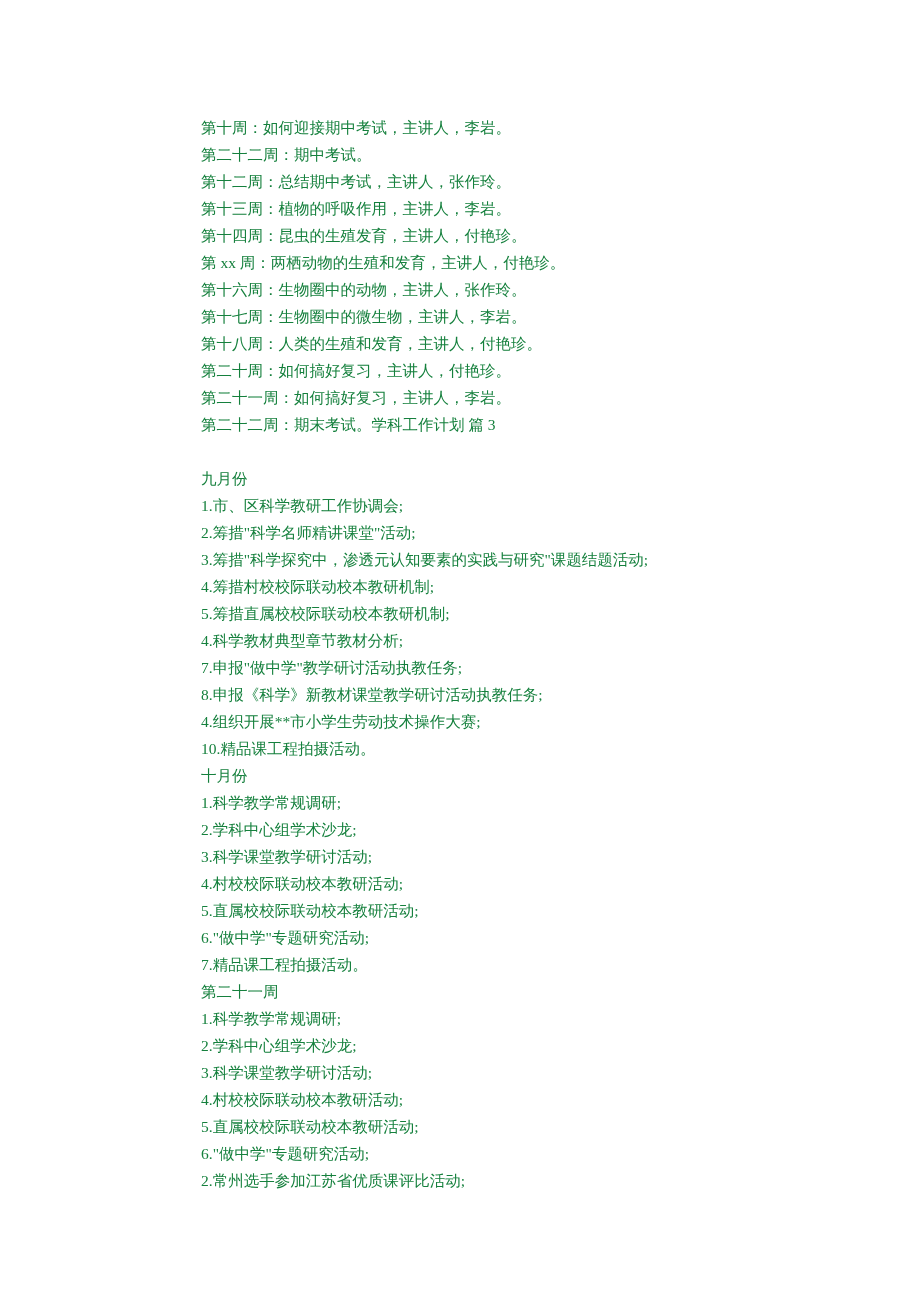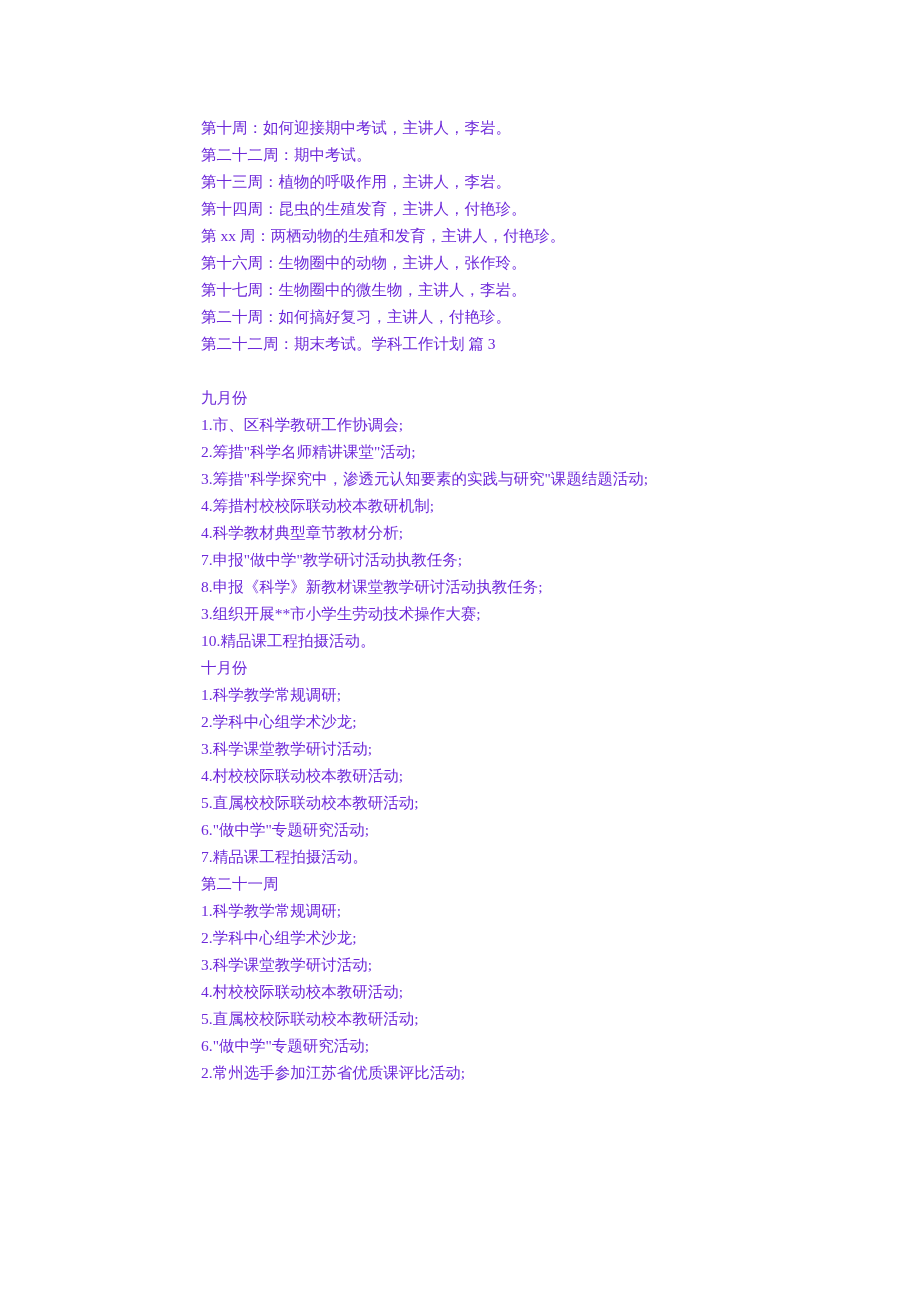--- a/index.html
+++ b/index.html
@@ -4,60 +4,64 @@
 <style>
   body {
     margin: 0;
     padding: 0;
     background: #ffffff;
     font-family: "SimSun", "宋体", serif;
     width: 920px;
   }
   .page {
     padding: 114px 170px 80px 170px;
-    color: #6d28d9;
+    color: #15803d;
     font-size: 15.5px;
     line-height: 27px;
   }
   .line {
     white-space: nowrap;
   }
   .indent-2 {
     text-indent: 2em;
   }
   .blank {
     height: 27px;
   }
 </style>
 </head>
 <body>
 
 <div class="page">
 
   <div class="line indent-2">第十周：如何迎接期中考试，主讲人，李岩。</div>
   <div class="line indent-2">第二十二周：期中考试。</div>
+  <div class="line indent-2">第十二周：总结期中考试，主讲人，张作玲。</div>
   <div class="line indent-2">第十三周：植物的呼吸作用，主讲人，李岩。</div>
   <div class="line indent-2">第十四周：昆虫的生殖发育，主讲人，付艳珍。</div>
   <div class="line indent-2">第 xx 周：两栖动物的生殖和发育，主讲人，付艳珍。</div>
   <div class="line indent-2">第十六周：生物圈中的动物，主讲人，张作玲。</div>
   <div class="line indent-2">第十七周：生物圈中的微生物，主讲人，李岩。</div>
+  <div class="line indent-2">第十八周：人类的生殖和发育，主讲人，付艳珍。</div>
   <div class="line indent-2">第二十周：如何搞好复习，主讲人，付艳珍。</div>
+  <div class="line indent-2">第二十一周：如何搞好复习，主讲人，李岩。</div>
   <div class="line indent-2">第二十二周：期末考试。学科工作计划 篇 3</div>
 
   <div class="blank"></div>
 
   <div class="line indent-2">九月份</div>
   <div class="line indent-2">1.市、区科学教研工作协调会;</div>
   <div class="line indent-2">2.筹措"科学名师精讲课堂"活动;</div>
   <div class="line indent-2">3.筹措"科学探究中，渗透元认知要素的实践与研究"课题结题活动;</div>
   <div class="line indent-2">4.筹措村校校际联动校本教研机制;</div>
+  <div class="line indent-2">5.筹措直属校校际联动校本教研机制;</div>
   <div class="line indent-2">4.科学教材典型章节教材分析;</div>
   <div class="line indent-2">7.申报"做中学"教学研讨活动执教任务;</div>
   <div class="line indent-2">8.申报《科学》新教材课堂教学研讨活动执教任务;</div>
-  <div class="line indent-2">3.组织开展**市小学生劳动技术操作大赛;</div>
+  <div class="line indent-2">4.组织开展**市小学生劳动技术操作大赛;</div>
   <div class="line indent-2">10.精品课工程拍摄活动。</div>
 
   <div class="line indent-2">十月份</div>
   <div class="line indent-2">1.科学教学常规调研;</div>
   <div class="line indent-2">2.学科中心组学术沙龙;</div>
   <div class="line indent-2">3.科学课堂教学研讨活动;</div>
   <div class="line indent-2">4.村校校际联动校本教研活动;</div>
   <div class="line indent-2">5.直属校校际联动校本教研活动;</div>
   <div class="line indent-2">6."做中学"专题研究活动;</div>
   <div class="line indent-2">7.精品课工程拍摄活动。</div>

